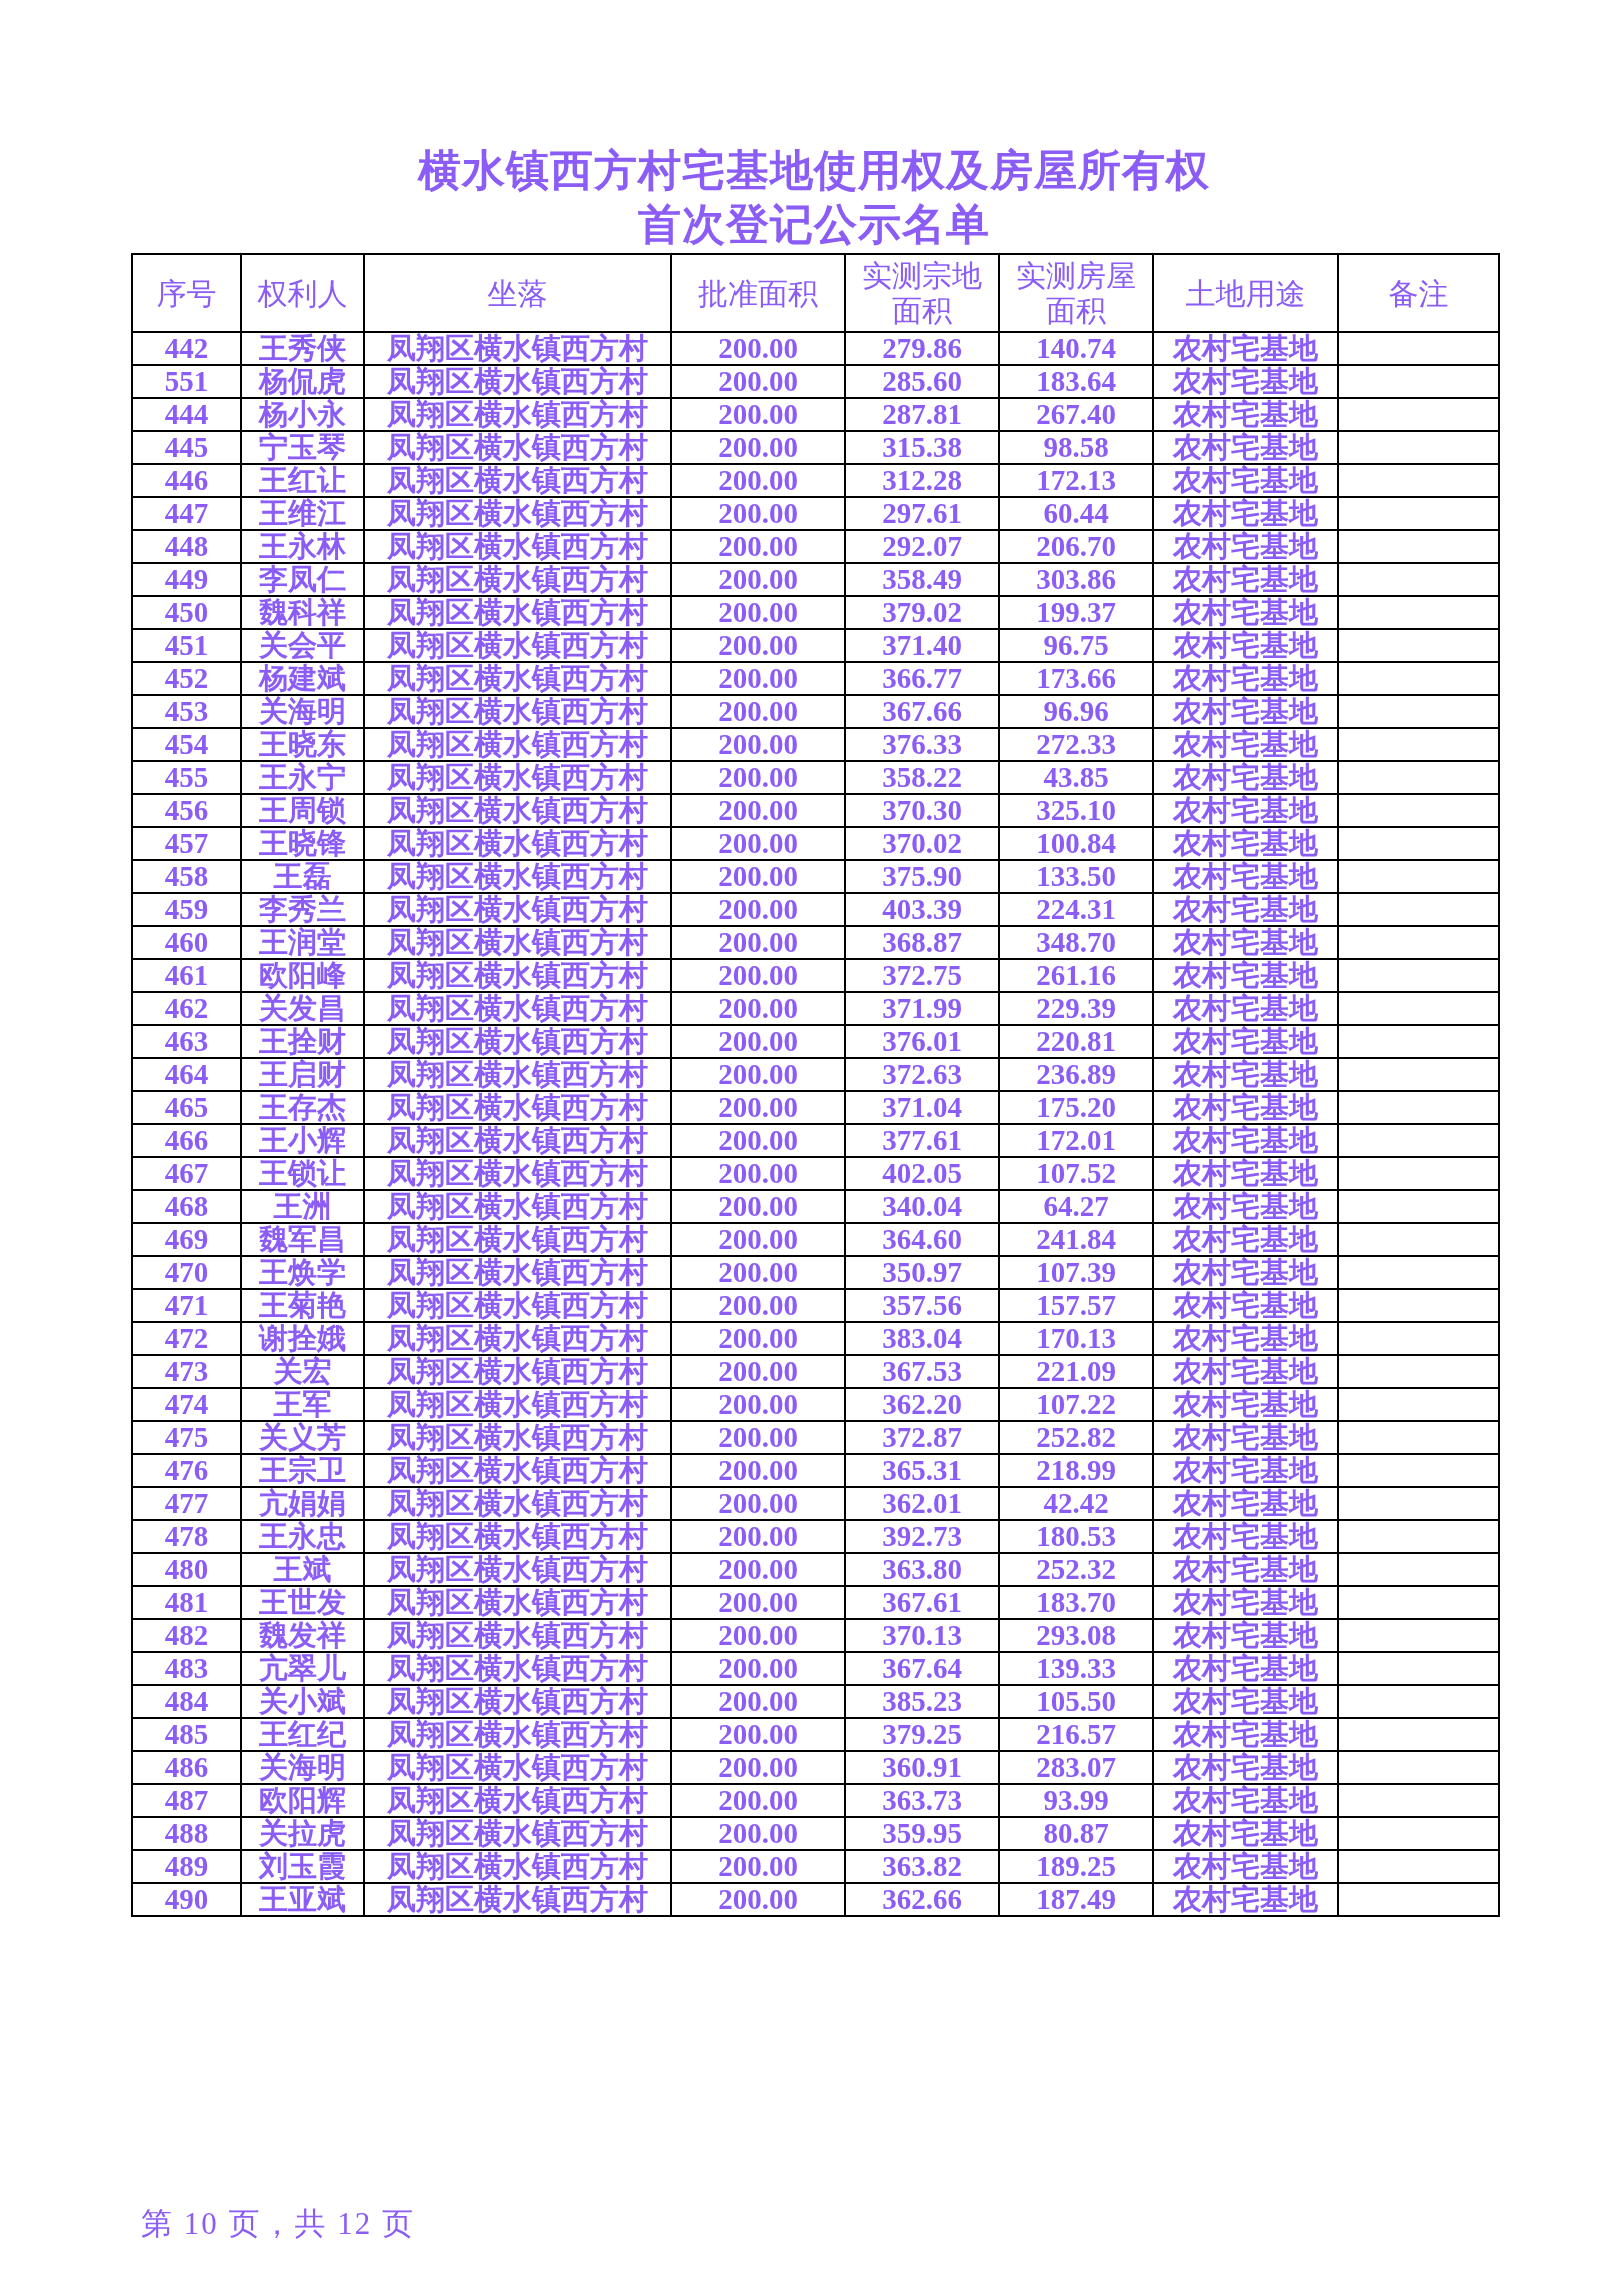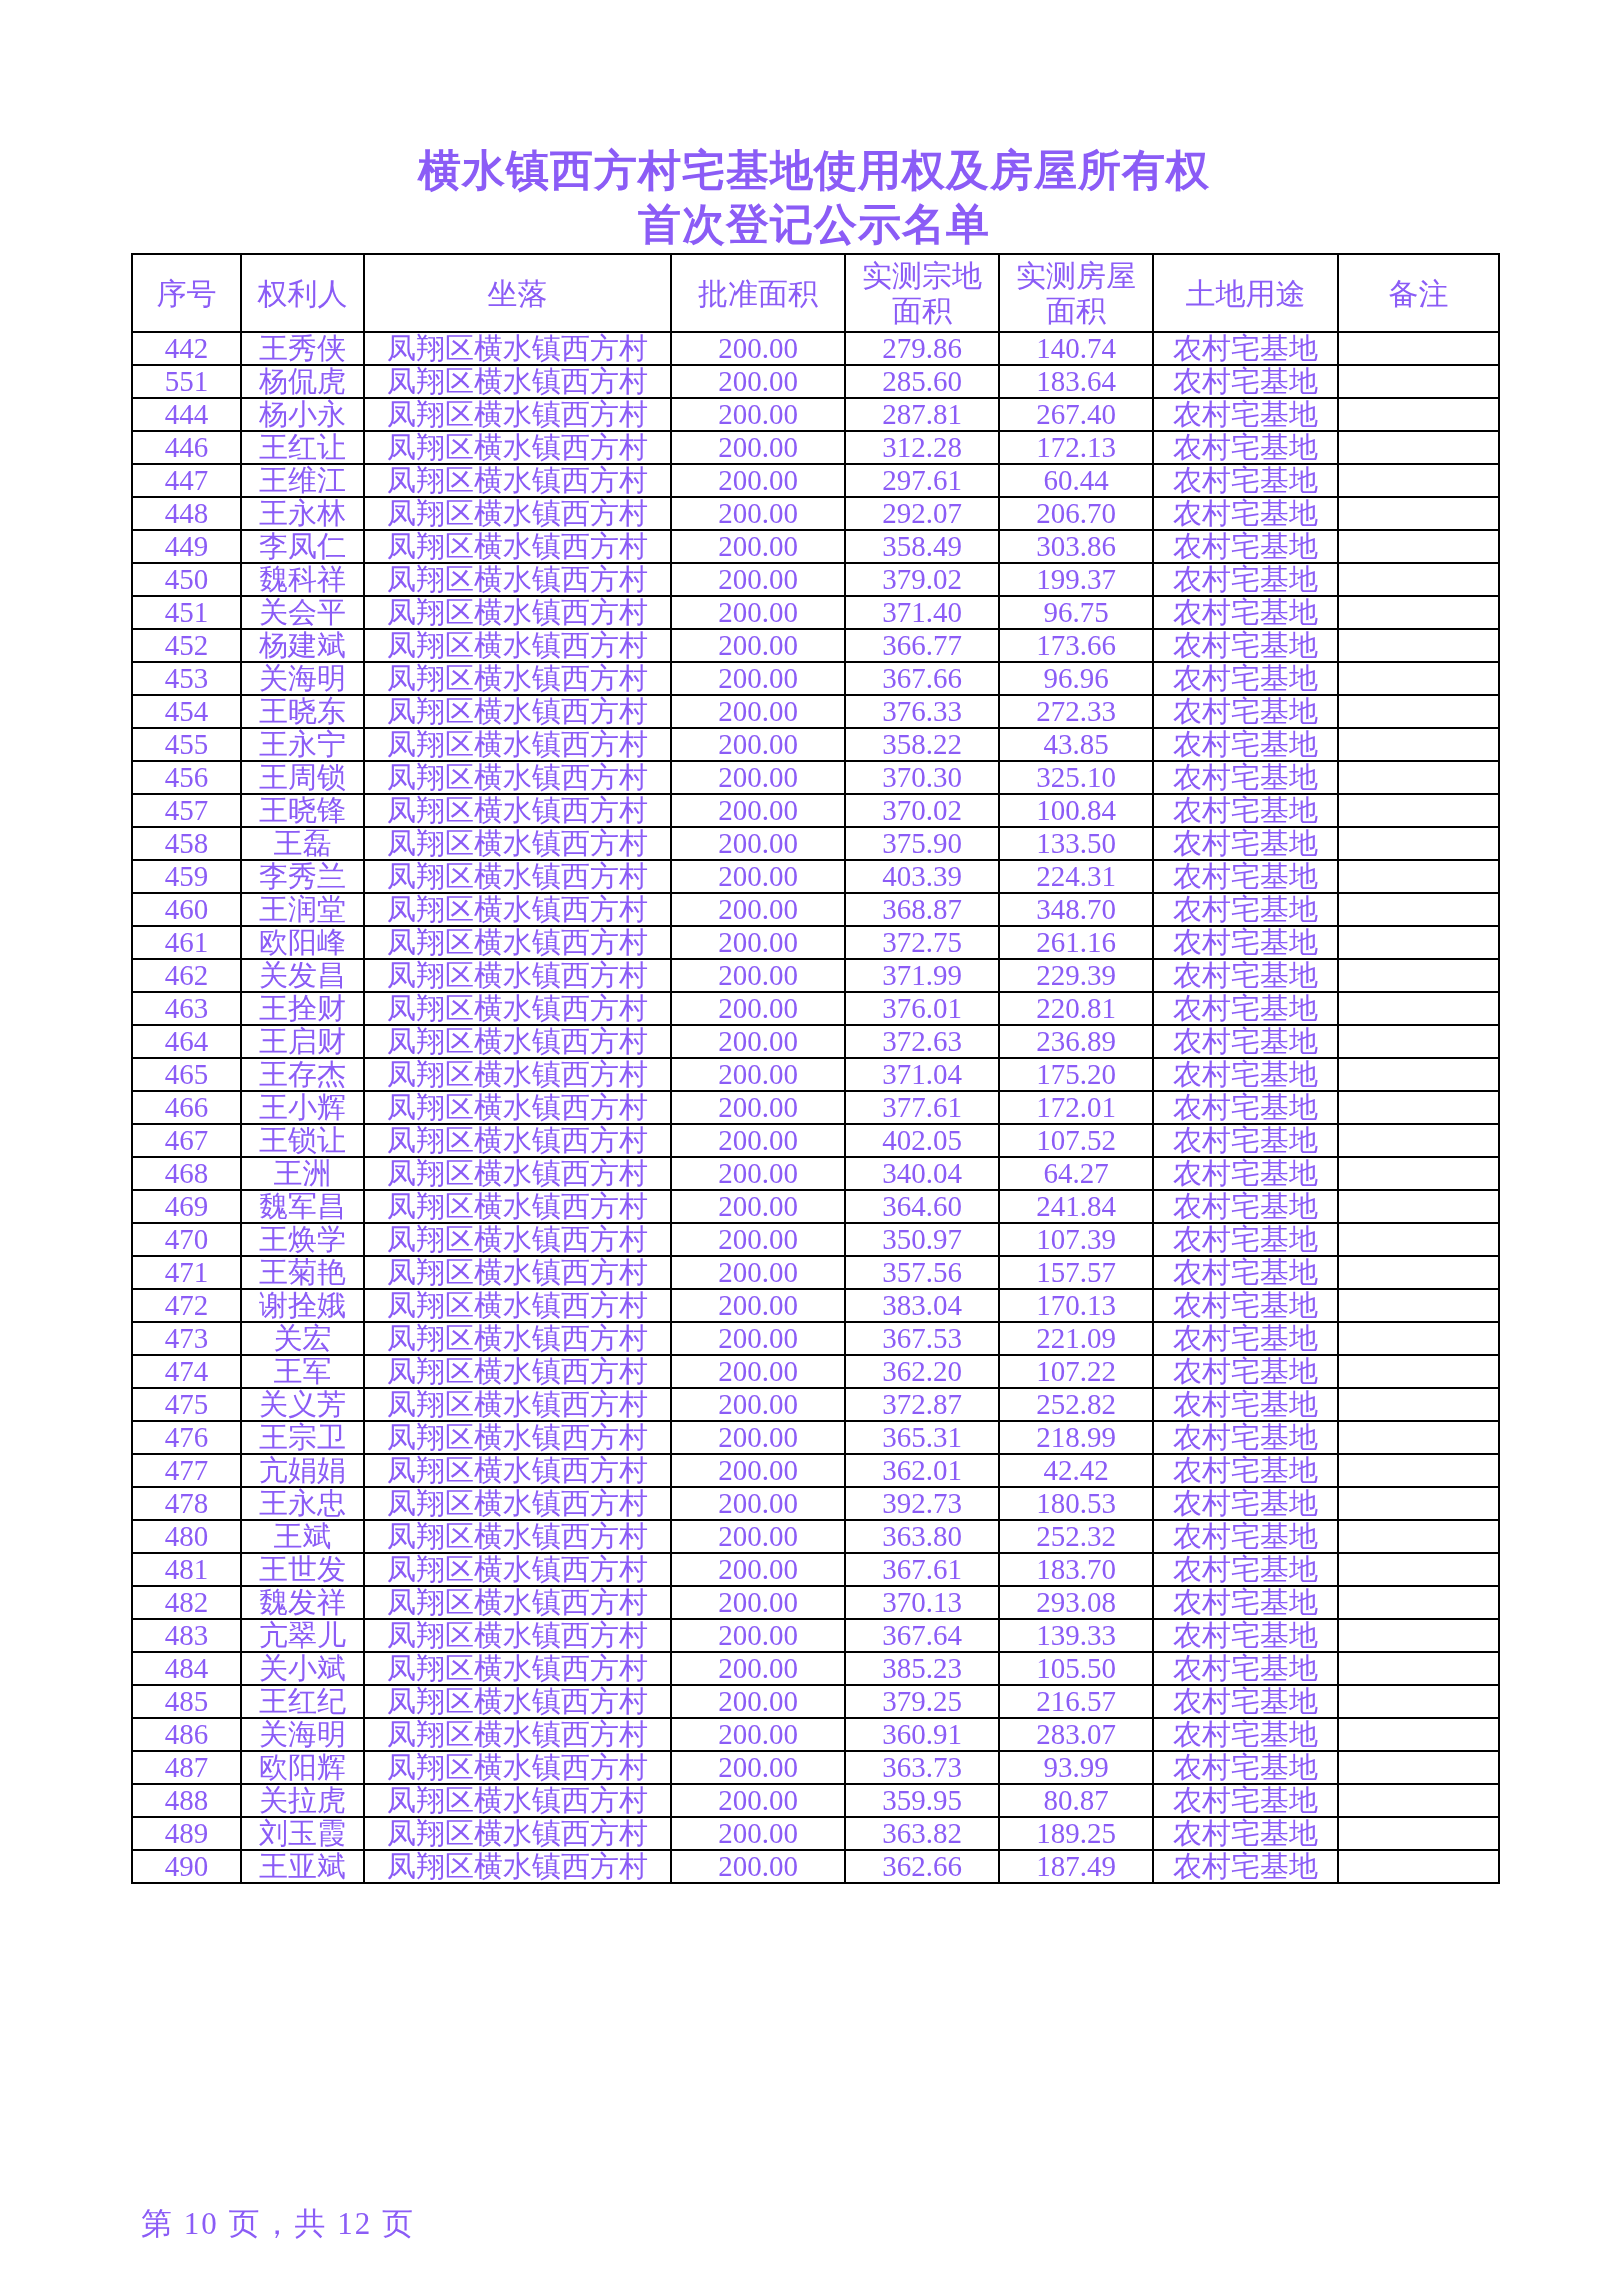--- a/index.html
+++ b/index.html
@@ -45,21 +45,21 @@
     vertical-align: middle;
     overflow: hidden;
   }
   table.registry thead tr { height: 78px; }
   table.registry thead th {
     font-weight: normal;
     font-size: 30px;
     line-height: 35px;
     white-space: pre-line;
   }
-  table.registry tbody tr { height: 30px; }
+  table.registry tbody tr { height: 30px; font-weight: bold; }
   table.registry tbody td {
     font-size: 29px;
     line-height: 31px;
     white-space: nowrap;
   }
   .page-footer {
     position: absolute;
     left: 141px;
     top: 2203px;
     width: 1366px;
@@ -128,20 +128,30 @@
       <td>444</td>
       <td>杨小永</td>
       <td>凤翔区横水镇西方村</td>
       <td>200.00</td>
       <td>287.81</td>
       <td>267.40</td>
       <td>农村宅基地</td>
       <td></td>
     </tr>
         <tr>
+      <td>445</td>
+      <td>宁玉琴</td>
+      <td>凤翔区横水镇西方村</td>
+      <td>200.00</td>
+      <td>315.38</td>
+      <td>98.58</td>
+      <td>农村宅基地</td>
+      <td></td>
+    </tr>
+        <tr>
       <td>446</td>
       <td>王红让</td>
       <td>凤翔区横水镇西方村</td>
       <td>200.00</td>
       <td>312.28</td>
       <td>172.13</td>
       <td>农村宅基地</td>
       <td></td>
     </tr>
         <tr>

